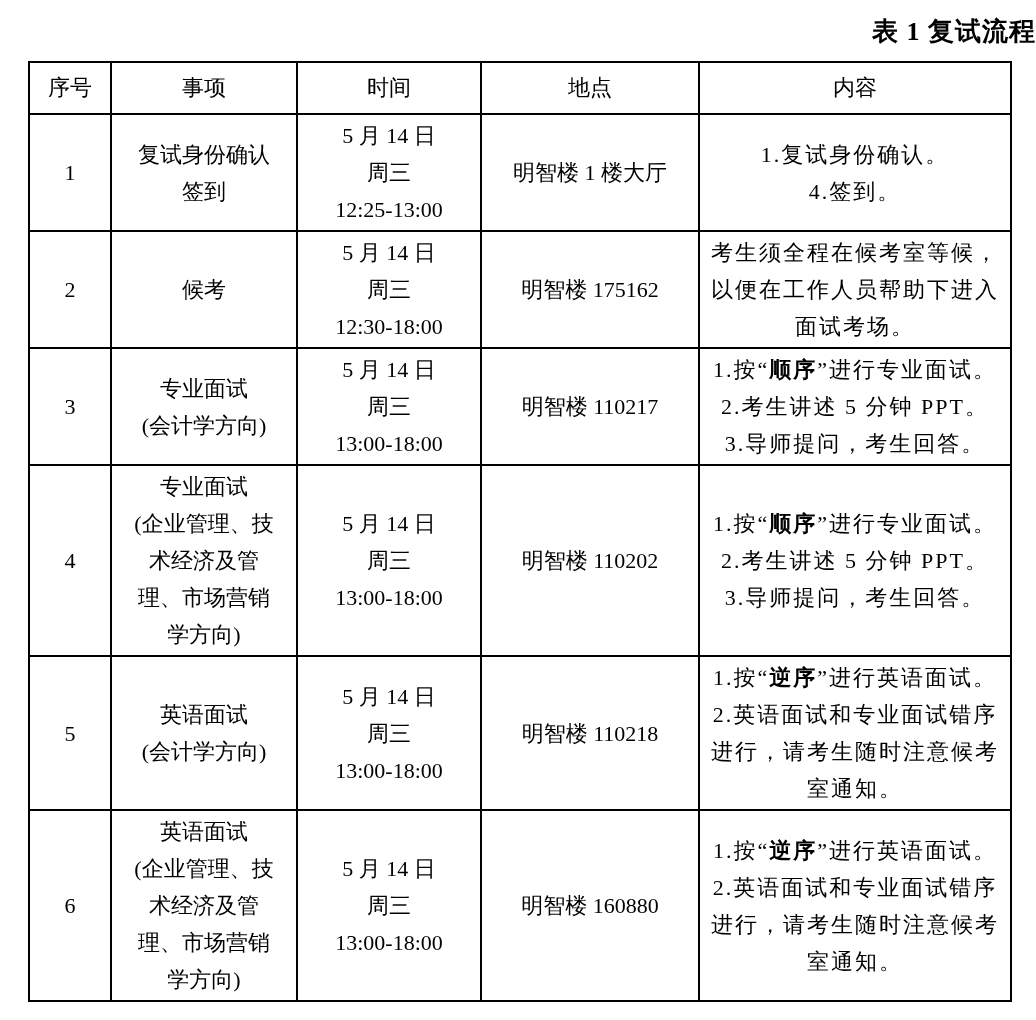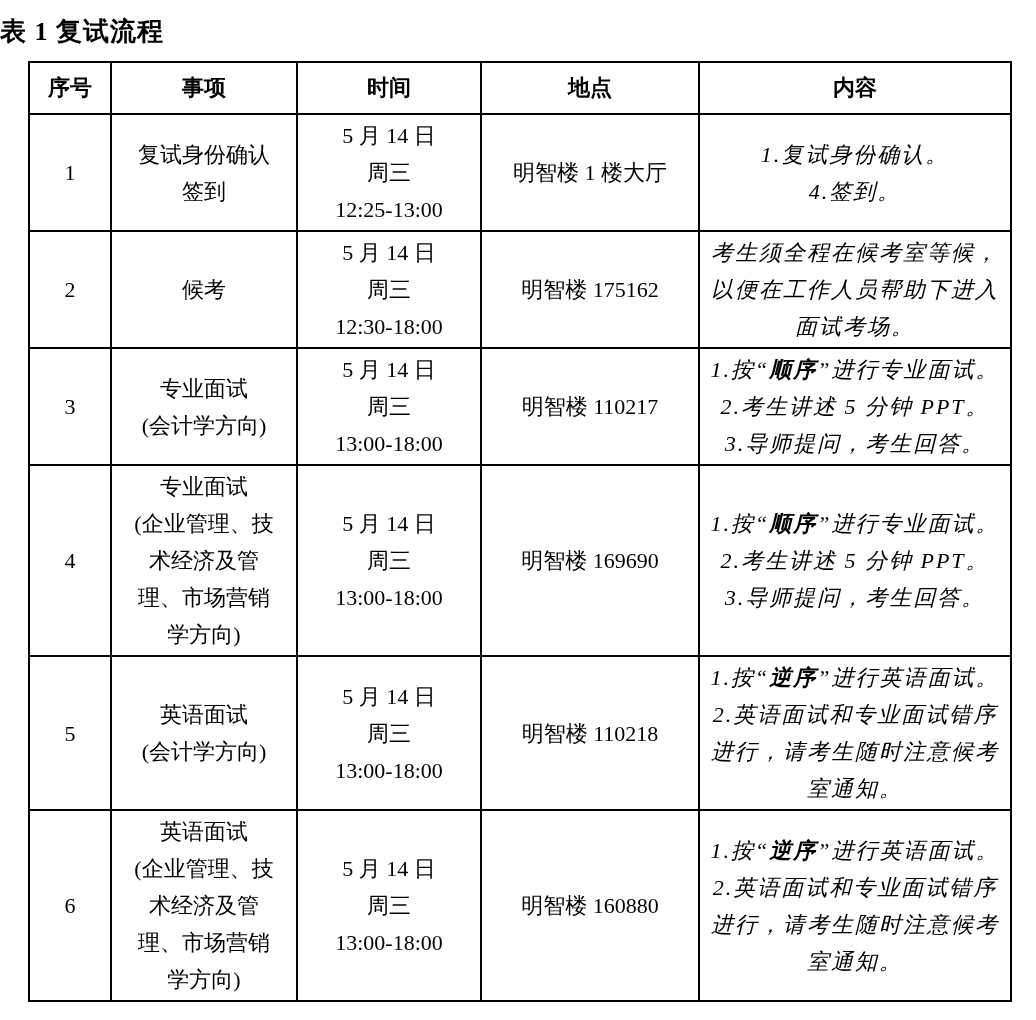--- a/index.html
+++ b/index.html
@@ -12,40 +12,40 @@
     font-family: "Liberation Serif", "DejaVu Serif", serif;
     color: #000000;
   }
   .page {
     width: 1036px;
     height: 1020px;
     overflow: hidden;
   }
   .doc-title {
     margin: 14px 0 12px 0;
-    text-align: left;
+    text-align: right;
     font-size: 26px;
     font-weight: bold;
     letter-spacing: 1px;
   }
   table.schedule {
     border-collapse: collapse;
     table-layout: fixed;
     width: 982px;
     margin-left: 28px;
   }
   table.schedule th,
   table.schedule td {
     border: 2px solid #000000;
     vertical-align: middle;
   }
   table.schedule th {
     height: 52px;
     font-size: 22px;
-    font-weight: bold;
+    font-weight: normal;
     text-align: center;
     padding: 0 2px;
   }
   table.schedule td {
     font-size: 22px;
     line-height: 37px;
     text-align: center;
     padding: 2px 4px;
   }
   td.cell-no { font-size: 22px; }
@@ -54,21 +54,20 @@
     display: block;
     line-height: 37px;
     white-space: nowrap;
   }
   td.cell-loc { white-space: nowrap; margin-left: 32px; }
   td.cell-content {
     text-align: justify;
     text-justify: inter-character;
     padding: 4px 8px 4px 12px;
     letter-spacing: 2px;
-    font-style: italic;
   }
   td.cell-content .para {
     line-height: 37px;
   }
   td.cell-content .seg.bold {
     font-weight: bold;
   }
 </style>
 </head>
 <body>
@@ -151,21 +150,21 @@
             <div class="line">(企业管理、技</div>
             <div class="line">术经济及管</div>
             <div class="line">理、市场营销</div>
             <div class="line">学方向)</div>
           </td>
           <td class="cell cell-time">
             <div class="line">5 月 14 日</div>
             <div class="line">周三</div>
             <div class="line">13:00-18:00</div>
           </td>
-          <td class="cell cell-loc">明智楼 169690</td>
+          <td class="cell cell-loc">明智楼 110202</td>
           <td class="cell cell-content">
             <div class="para"><span class="seg">1.按“</span><span class="seg bold">顺序</span><span class="seg">”进行专业面试。</span></div>
             <div class="para"><span class="seg">2.考生讲述 5 分钟 PPT。</span></div>
             <div class="para"><span class="seg">3.导师提问，考生回答。</span></div>
           </td>
         </tr>
         <tr class="row">
           <td class="cell cell-no">5</td>
           <td class="cell cell-item">
             <div class="line">英语面试</div>

